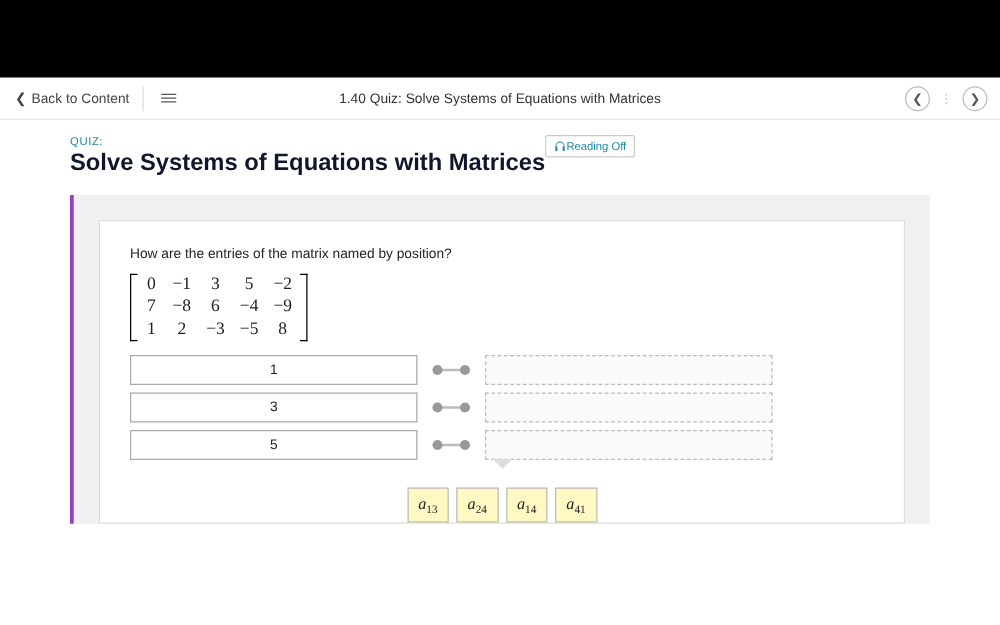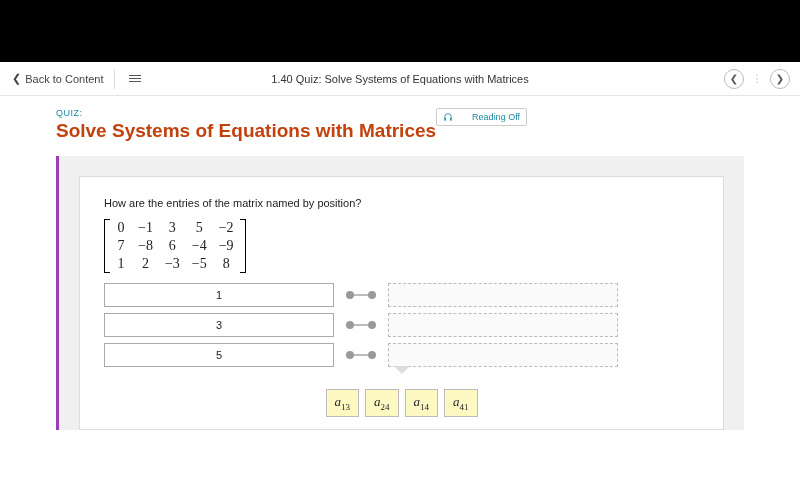--- a/index.html
+++ b/index.html
@@ -11,25 +11,25 @@
   .vdiv { width: 1px; height: 20px; background: #ddd; margin: 0 10px; }
   .hamburger { display: flex; flex-direction: column; gap: 2px; cursor: pointer; padding: 4px; }
   .hamburger span { width: 12px; height: 1px; background: #555; display: block; }
   .nav-title { position: absolute; left: 50%; transform: translateX(-50%); font-size: 11px; color: #333; }
   .nav-right { position: absolute; right: 10px; display: flex; align-items: center; gap: 4px; }
   .navbtn { width: 20px; height: 20px; border: 1px solid #bbb; border-radius: 50%; display: flex; align-items: center; justify-content: center; font-size: 10px; color: #555; cursor: pointer; }
   .dots { color: #bbb; font-size: 10px; padding: 0 4px; }
   .main { padding: 12px 56px 0 56px; }
   .header-row { display: flex; justify-content: flex-start; align-items: flex-start; }
   .kicker { font-size: 9px; letter-spacing: 0.5px; color: #1a8aa6; }
-  .title { font-size: 19px; color: #c2410c; font-weight: 600; margin-top: 2px; }
-  .reading { border: 1px solid #ccc; border-radius: 2px; padding: 3px 6px; font-size: 9px; color: #1a8aa6; display: flex; align-items: center; gap: 19px; cursor: pointer; background: #fff; }
+  .title { font-size: 19px; color: #0f172a; font-weight: 600; margin-top: 2px; }
+  .reading { border: 1px solid #ccc; border-radius: 2px; padding: 3px 6px; font-size: 9px; color: #1a8aa6; display: flex; align-items: center; gap: 0; cursor: pointer; background: #fff; }
   .headphones { width: 10px; height: 10px; }
   .quiz-outer { margin-top: 14px; border-left: 3px solid #9a3fb5; background: #f0f0f0; padding: 20px 20px 0 20px; }
-  .quiz-card { background: #fff; border: 1px solid #dcdcdc; padding: 20px 24px 12px 24px; font-size: 11px; color: #222; }
+  .quiz-card { background: #fff; border: 1px solid #dcdcdc; padding: 20px 24px 0 24px; font-size: 11px; color: #222; }
   .q-text { margin-bottom: 10px; }
   .matrix { display: inline-block; position: relative; padding: 0 6px; margin-bottom: 8px; }
   .matrix::before, .matrix::after { content: ''; position: absolute; top: 0; bottom: 0; width: 5px; }
   .matrix::before { left: 0; border-left: 1px solid #000; border-top: 1px solid #000; border-bottom: 1px solid #000; }
   .matrix::after { right: 0; border-right: 1px solid #000; border-top: 1px solid #000; border-bottom: 1px solid #000; }
   .matrix table { border-collapse: collapse; }
   .matrix td { font-family: 'Times New Roman', serif; font-size: 14px; padding: 1px 6px; text-align: center; min-width: 22px; }
   .instr { font-size: 11px; margin: 6px 0 12px 0; }
   .rows { display: flex; flex-direction: column; gap: 6px; }
   .pair { display: flex; align-items: center; gap: 12px; }

